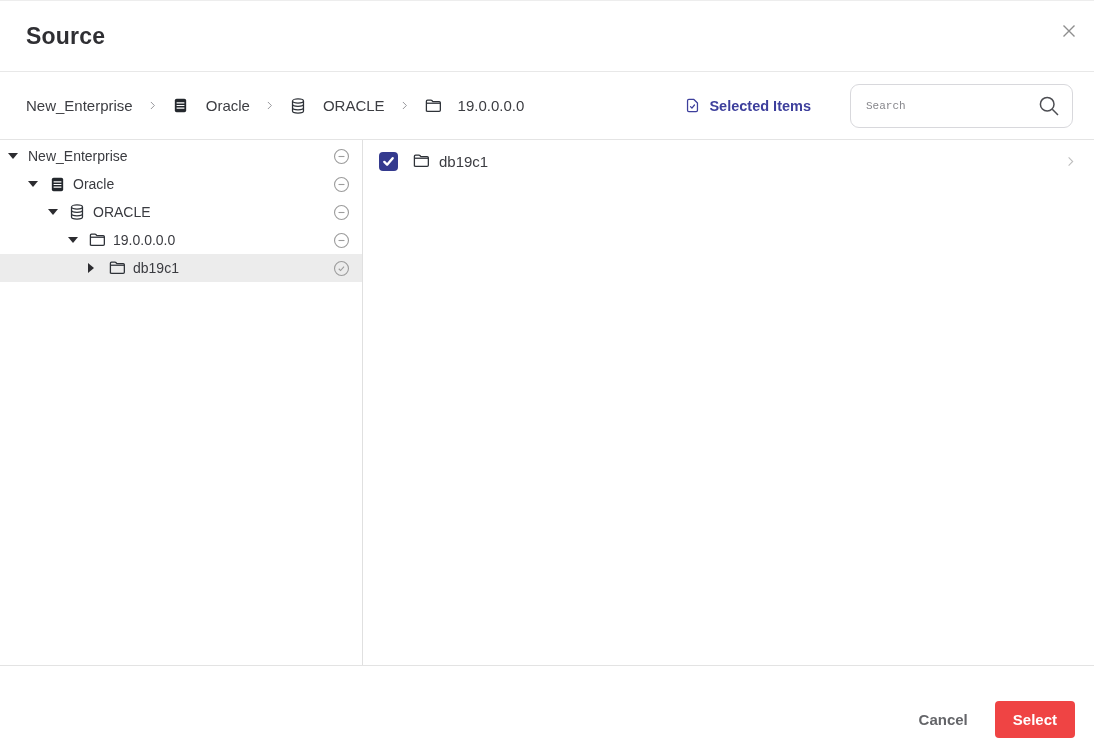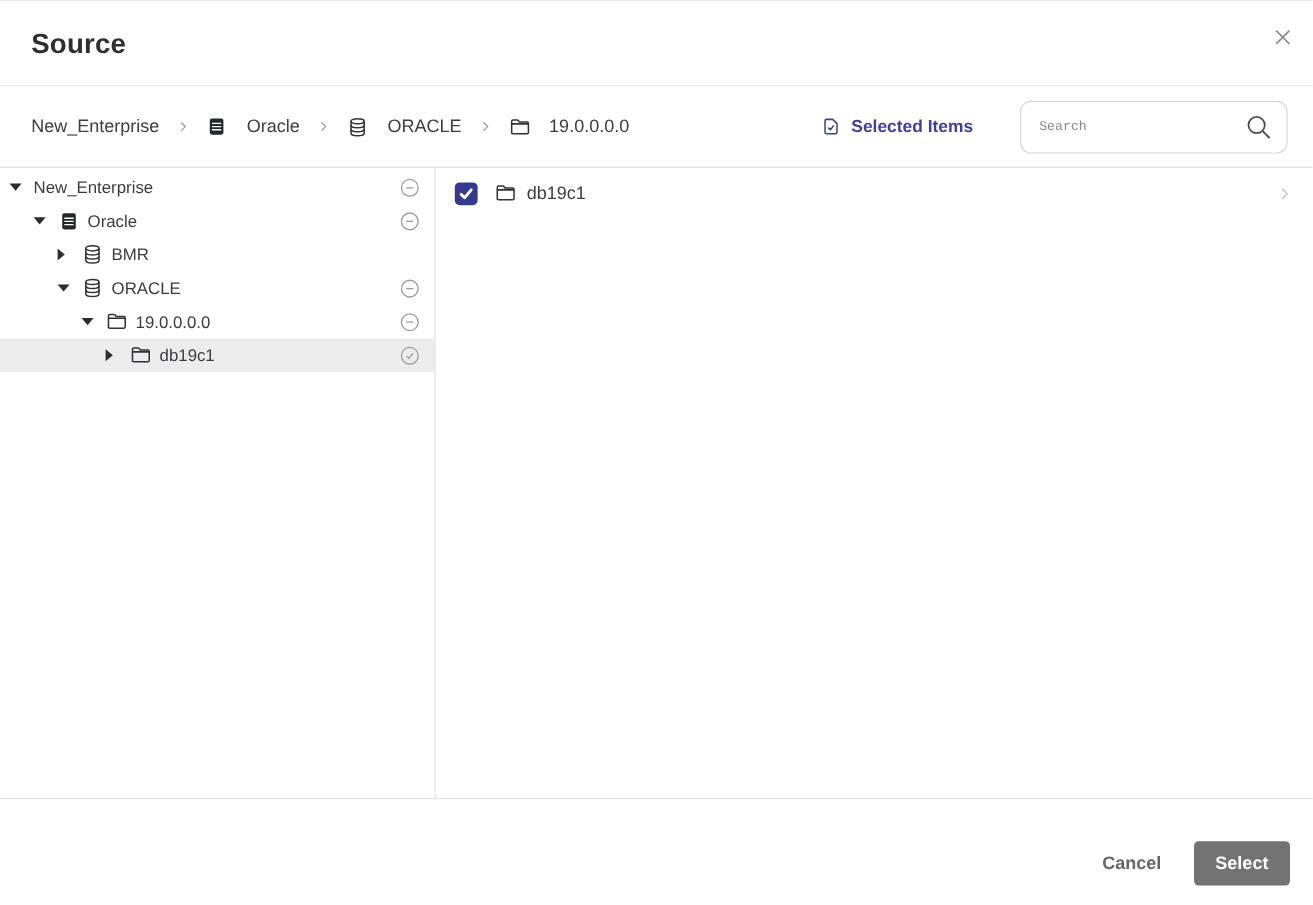--- a/index.html
+++ b/index.html
@@ -42,21 +42,21 @@
 
   .list { flex:1 1 auto; padding-top:3px; }
   .list-row { height:36px; display:flex; align-items:center; padding:0 16px; font-size:15px; color:#3b3c41; cursor:pointer; }
   .checkbox { width:19px; height:19px; flex:0 0 19px; border-radius:4px; background:#343a8e; display:flex; align-items:center; justify-content:center; margin-right:14px; cursor:pointer; }
   .list-row .node-icon { margin-right:9px; }
   .chevron-right { margin-left:auto; display:flex; cursor:pointer; }
 
   
   .dlg-footer { flex:0 0 89px; border-top:1px solid #e3e3e3; display:flex; justify-content:flex-end; align-items:center; gap:27px; padding:18px 19px 0; }
   .btn-cancel { background:none; border:none; color:#646569; font-size:15px; font-weight:600; font-family:Liberation Sans, sans-serif; cursor:pointer; }
-  .btn-select { background:#737373; border:none; color:#fff; font-size:15px; font-weight:600; font-family:inherit; border-radius:4px; padding:10px 18px; cursor:pointer; }
+  .btn-select { background:#ef4444; border:none; color:#fff; font-size:15px; font-weight:600; font-family:inherit; border-radius:4px; padding:10px 18px; cursor:pointer; }
 </style>
 </head>
 <body>
 
 <div class="dialog">
 
   <div class="dlg-header">
     <div class="dlg-title">Source</div>
     <button class="close-btn">
       <span style="display:flex;">
@@ -169,47 +169,33 @@
         </span>
         <span class="tlabel">Oracle</span>
         <span class="row-status">
           <svg width="17" height="17" viewBox="0 0 20 20" fill="none" stroke="#9c9c9c" stroke-width="1.3">
               <circle cx="10" cy="10" r="8.2"></circle>
               <path d="M6.5 10h7"></path>
             </svg>
         </span>
       </div>
 
+
       <div class="tree-row lvl-2">
         <span class="caret">
-            <i class="right"></i>
+            <i class="down"></i>
           </span>
         <span class="node-icon">
           <svg width="18" height="18" viewBox="0 0 24 24" fill="none" stroke="#2e3238" stroke-width="1.7">
               <ellipse cx="12" cy="5.3" rx="7.3" ry="2.8"></ellipse>
               <path d="M4.7 5.3v13.4c0 1.55 3.27 2.8 7.3 2.8s7.3-1.25 7.3-2.8V5.3"></path>
               <path d="M4.7 9.77c0 1.55 3.27 2.8 7.3 2.8s7.3-1.25 7.3-2.8"></path>
               <path d="M4.7 14.23c0 1.55 3.27 2.8 7.3 2.8s7.3-1.25 7.3-2.8"></path>
             </svg>
         </span>
-        <span class="tlabel">BMR</span>
-      </div>
-
-      <div class="tree-row lvl-2">
-        <span class="caret">
-            <i class="down"></i>
-          </span>
-        <span class="node-icon">
-          <svg width="18" height="18" viewBox="0 0 24 24" fill="none" stroke="#2e3238" stroke-width="1.7">
-              <ellipse cx="12" cy="5.3" rx="7.3" ry="2.8"></ellipse>
-              <path d="M4.7 5.3v13.4c0 1.55 3.27 2.8 7.3 2.8s7.3-1.25 7.3-2.8V5.3"></path>
-              <path d="M4.7 9.77c0 1.55 3.27 2.8 7.3 2.8s7.3-1.25 7.3-2.8"></path>
-              <path d="M4.7 14.23c0 1.55 3.27 2.8 7.3 2.8s7.3-1.25 7.3-2.8"></path>
-            </svg>
-        </span>
         <span class="tlabel">ORACLE</span>
         <span class="row-status">
           <svg width="17" height="17" viewBox="0 0 20 20" fill="none" stroke="#9c9c9c" stroke-width="1.3">
               <circle cx="10" cy="10" r="8.2"></circle>
               <path d="M6.5 10h7"></path>
             </svg>
         </span>
       </div>
 
       <div class="tree-row lvl-3">

